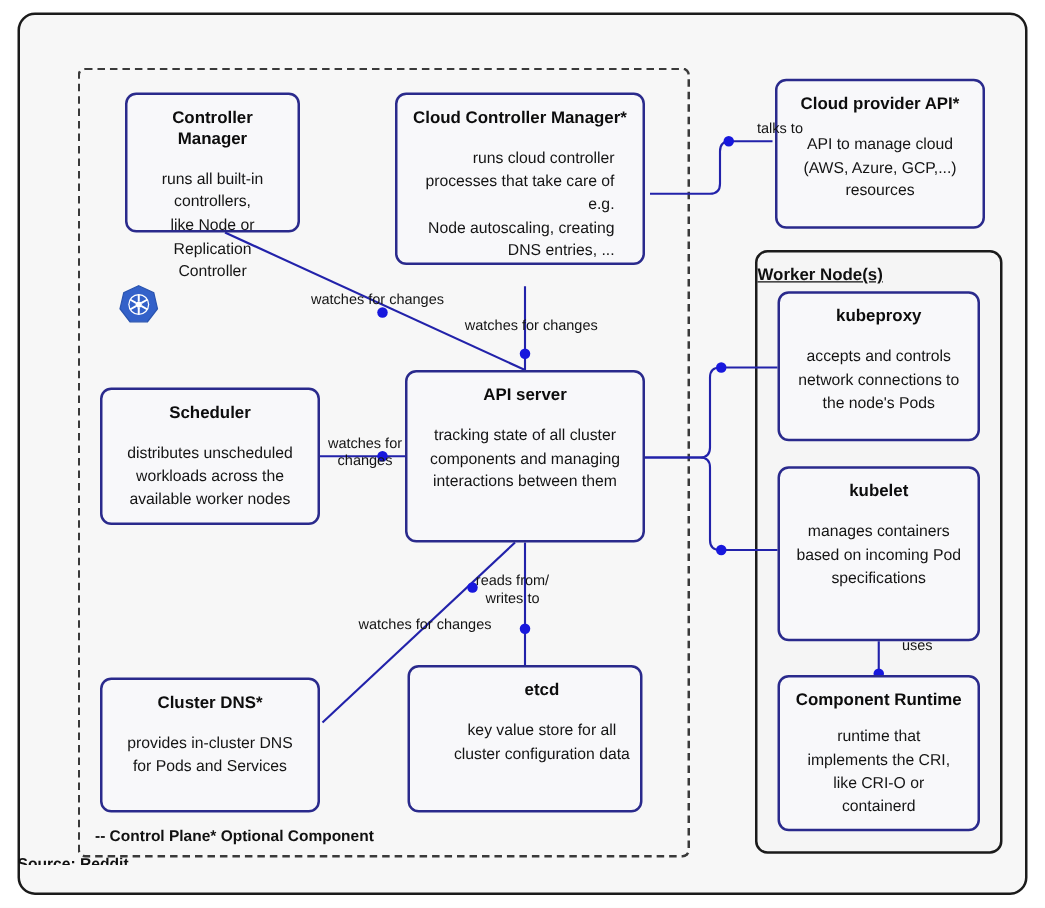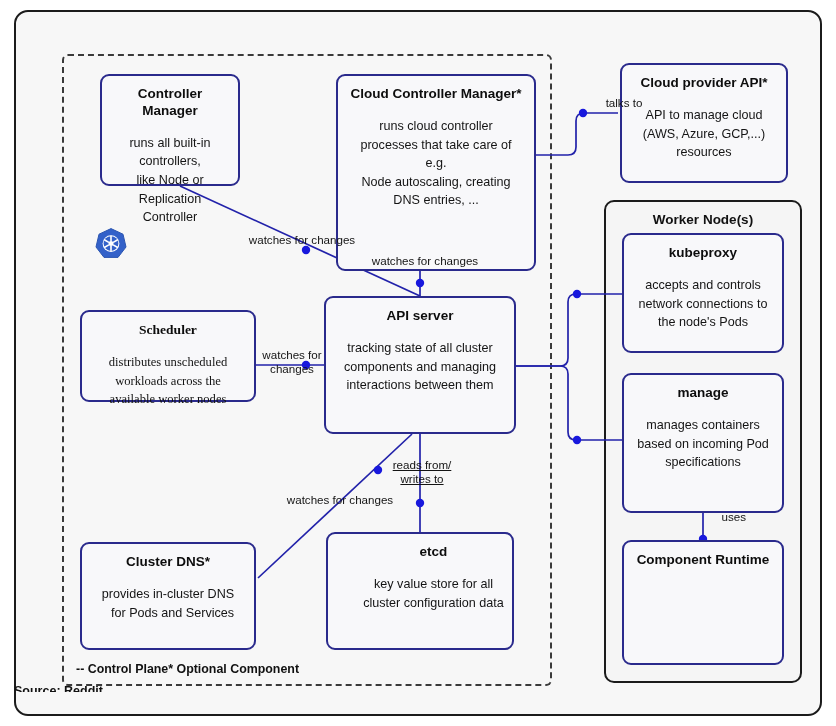--- a/index.html
+++ b/index.html
@@ -50,24 +50,25 @@
     border: 2px solid #1b1b1b;
     border-radius: 10px;
     background: #f5f5f5;
     box-sizing: border-box;
   }
   .wn-title {
     position: absolute;
     top: 10px;
     left: 0;
     width: 100%;
-    text-align: center;
+    text-align: left;
     font-size: 13.5px;
     font-weight: bold;
     color: #111111;
+    text-decoration: underline;
   }
   
   .box {
     position: absolute;
     border: 2px solid #2a2a8c;
     border-radius: 9px;
     background: #f8f8fa;
     box-sizing: border-box;
     display: flex;
     flex-direction: column;
@@ -200,90 +201,94 @@
     </g>
   </svg>
 
   <div class="box" style="left:76px; top:74px; width:140px; height:112px;margin-left:24px;">
     <div class="title">Controller Manager</div>
     <div class="desc">runs all built-in controllers,
 like Node or Replication
 Controller</div>
   </div>
 
-  <div class="box" style="left:336px; top:74px; width:200px; height:197px;">
+  <div class="box" style="left:316px; top:74px; width:200px; height:138px;text-align:right;">
     <div class="title">Cloud Controller Manager*</div>
     <div class="desc">runs cloud controller
 processes that take care of
 e.g.
 Node autoscaling, creating
 DNS entries, ...</div>
   </div>
 
   <div class="box" style="left:620px; top:63px; width:168px; height:120px;">
     <div class="title">Cloud provider API*</div>
     <div class="desc">API to manage cloud
 (AWS, Azure, GCP,...)
 resources</div>
   </div>
 
-  <div class="box" style="left:80px; top:310px; width:176px; height:92px;font-family:Liberation Serif, serif;">
+  <div class="box" style="left:80px; top:310px; width:176px; height:110px;">
     <div class="title">Scheduler</div>
     <div class="desc">distributes unscheduled
 workloads across the
 available worker nodes</div>
   </div>
 
   <div class="box" style="left:324px; top:296px; width:192px; height:138px;">
     <div class="title">API server</div>
     <div class="desc">tracking state of all cluster
 components and managing
 interactions between them</div>
   </div>
 
-  <div class="box" style="left:80px; top:542px; width:176px; height:108px;text-align:right;">
+  <div class="box" style="left:80px; top:542px; width:176px; height:108px;">
     <div class="title">Cluster DNS*</div>
     <div class="desc">provides in-cluster DNS
 for Pods and Services</div>
   </div>
 
   <div class="box" style="left:326px; top:532px; width:188px; height:118px;padding-left:35px;">
     <div class="title">etcd</div>
     <div class="desc">key value store for all
 cluster configuration data</div>
   </div>
 
   <div class="box" style="left:622px; top:233px; width:162px; height:120px;text-align:center;">
     <div class="title">kubeproxy</div>
     <div class="desc">accepts and controls
 network connections to
 the node's Pods</div>
   </div>
 
   <div class="box" style="left:622px; top:373px; width:162px; height:140px;">
-    <div class="title">manage</div>
+    <div class="title">kubelet</div>
     <div class="desc">manages containers
 based on incoming Pod
 specifications</div>
   </div>
 
   <div class="box tight" style="left:622px; top:540px; width:162px; height:125px;">
     <div class="title">Component Runtime</div>
+    <div class="desc">runtime that
+implements the CRI,
+like CRI-O or
+containerd</div>
   </div>
 
   <div class="edge-label" style="left:594px; top:96px; width:60px;">talks to</div>
 
   <div class="edge-label" style="left:240px; top:233px; width:124px;">watches for changes</div>
 
   <div class="edge-label" style="left:363px; top:254px; width:124px;">watches for changes</div>
 
   <div class="edge-label" style="left:256px; top:348px; width:72px;">watches for
 changes</div>
 
-  <div class="edge-label" style="left:384px; top:458px; width:76px;text-decoration:underline;">reads from/
+  <div class="edge-label" style="left:372px; top:458px; width:76px;">reads from/
 writes to</div>
 
   <div class="edge-label" style="left:272px; top:493px; width:136px;">watches for changes</div>
 
   <div class="edge-label" style="left:706px; top:510px; width:40px; text-align:right;">uses</div>
 
   <div id="legend">
     <span>-- Control Plane</span>
     <span>* Optional Component</span>
   </div>

